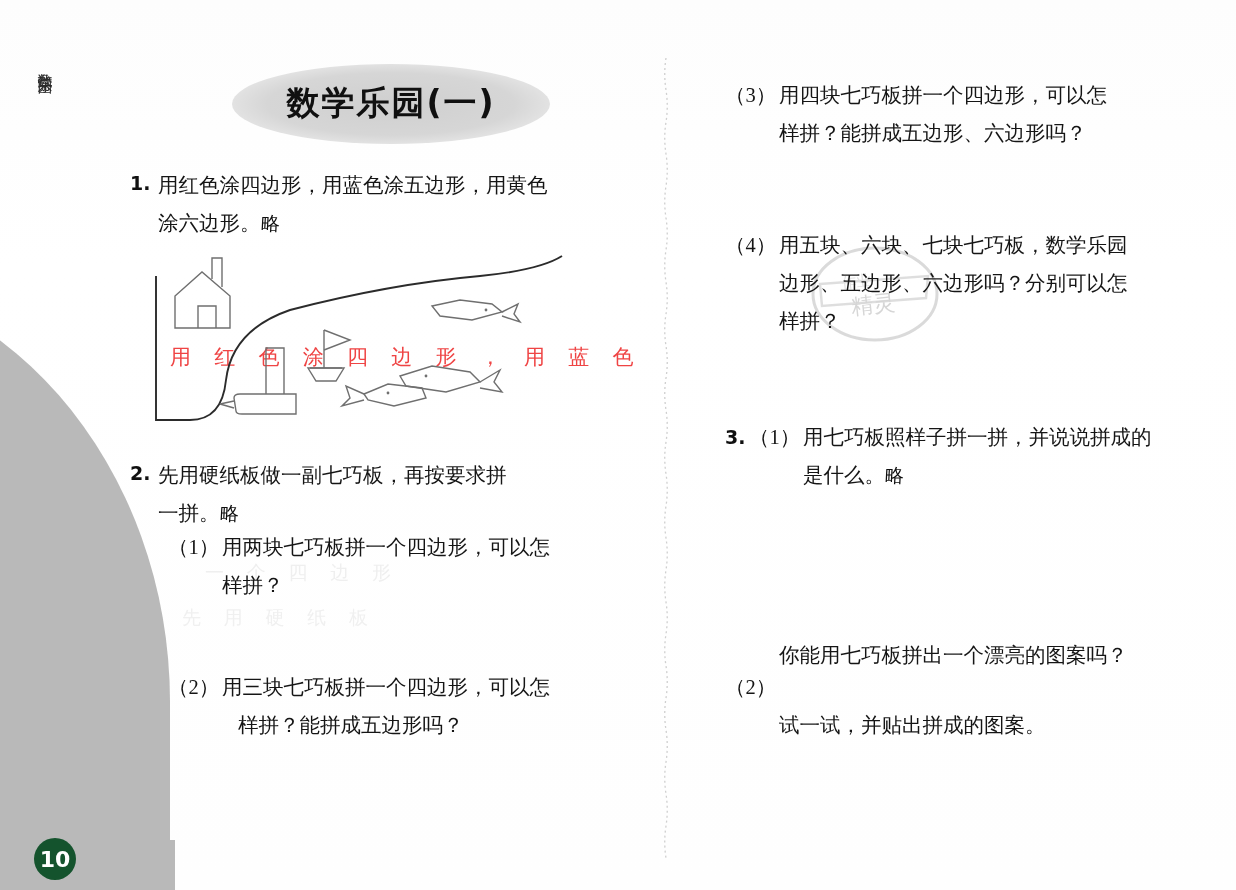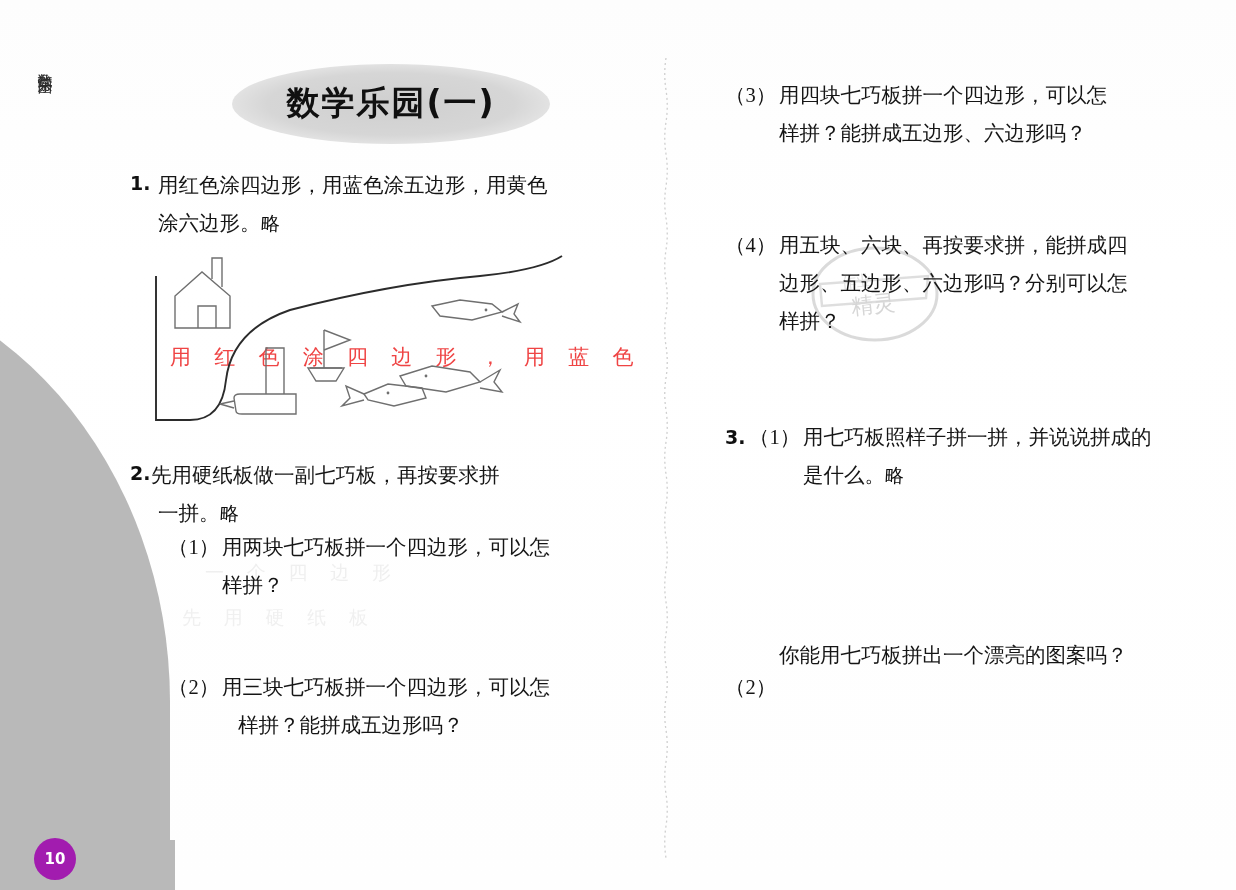--- a/index.html
+++ b/index.html
@@ -108,25 +108,25 @@
   }
 
   
   .page-num {
     position: absolute;
     left: 34px;
     top: 838px;
     width: 42px;
     height: 42px;
     border-radius: 50%;
-    background: #a21caf;
+    background: #14532d;
     color: #ffffff;
     font-family: "DejaVu Sans", sans-serif;
     font-weight: 700;
-    font-size: 15px;
+    font-size: 22px;
     display: flex;
     align-items: center;
     justify-content: center;
   }
 
   
   .title-wrap {
     position: absolute;
     left: 232px;
     top: 64px;
@@ -259,49 +259,50 @@
       <path class="ln" d="M282 58 L310 52 L342 56 L352 64 L322 72 L290 68 Z"></path>
       <path class="ln" d="M352 64 L368 56 L364 66 L370 74 L352 68"></path>
       <circle cx="336" cy="62" r="1.4" fill="#6f6f6f"></circle>
 
       <path class="ln" d="M250 128 L282 118 L320 124 L330 134 L296 144 L256 138 Z"></path>
       <path class="ln" d="M330 134 L350 122 L344 134 L352 144 L330 140"></path>
       <circle cx="276" cy="128" r="1.4" fill="#6f6f6f"></circle>
     </svg>
 
     <div class="q-num" style="left:130px; top:462px;">2.</div>
-    <div class="q" style="left:151px; top:456px;">先用硬纸板做一副七巧板，再按要求拼</div>
+    <div class="q" style="left:158px; top:456px;">先用硬纸板做一副七巧板，再按要求拼</div>
     <div class="q" style="left:158px; top:494px;">
       <span>一拼。</span><span class="hand">略</span>
     </div>
 
     <div class="q" style="left:168px; top:528px;">（1）</div>
     <div class="q" style="left:222px; top:528px;">用两块七巧板拼一个四边形，可以怎</div>
     <div class="q" style="left:222px; top:566px;">样拼？</div>
 
     <div class="q" style="left:168px; top:668px;">（2）</div>
     <div class="q" style="left:222px; top:668px;">用三块七巧板拼一个四边形，可以怎</div>
     <div class="q" style="left:222px; top:706px;margin-left:16px;">样拼？能拼成五边形吗？</div>
   </div>
 
   <div class="col-right">
 
     <div class="q" style="left:62px; top:76px;">（3）</div>
     <div class="q" style="left:116px; top:76px;">用四块七巧板拼一个四边形，可以怎</div>
     <div class="q" style="left:116px; top:114px;">样拼？能拼成五边形、六边形吗？</div>
 
     <div class="q" style="left:62px; top:226px;">（4）</div>
-    <div class="q" style="left:116px; top:226px;">用五块、六块、再按要求拼，能拼成四</div>
+    <div class="q" style="left:116px; top:226px;">用五块、六块、七块七巧板，数学乐园</div>
     <div class="q" style="left:116px; top:264px;">边形、五边形、六边形吗？分别可以怎</div>
     <div class="q" style="left:116px; top:302px;">样拼？</div>
 
     <div class="q-num" style="left:62px; top:426px;">3.</div>
     <div class="q" style="left:86px; top:418px;">（1）</div>
     <div class="q" style="left:140px; top:418px;">用七巧板照样子拼一拼，并说说拼成的</div>
     <div class="q" style="left:140px; top:456px;">
       <span>是什么。</span><span class="hand">略</span>
     </div>
 
     <div class="q" style="left:62px; top:668px;">（2）</div>
     <div class="q" style="left:116px; top:636px;">你能用七巧板拼出一个漂亮的图案吗？</div>
+    <div class="q" style="left:116px; top:706px;">试一试，并贴出拼成的图案。</div>
   </div>
 
 </div>
 
 </body></html>

